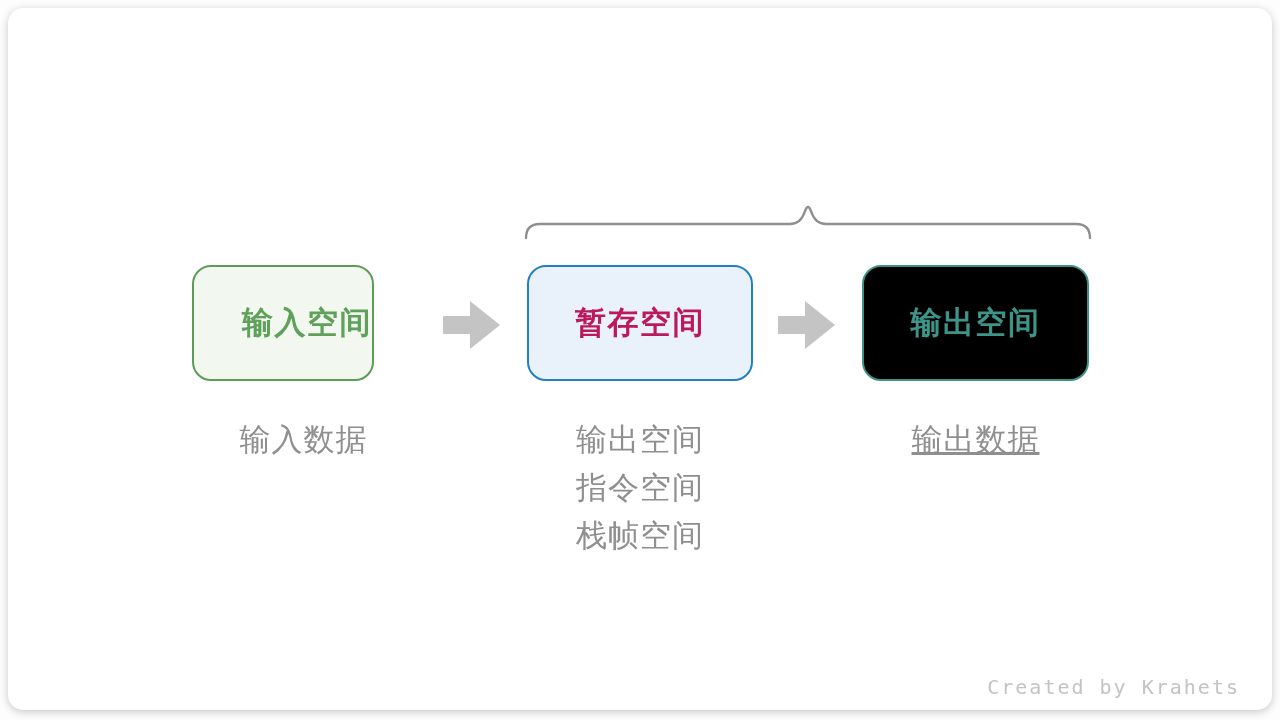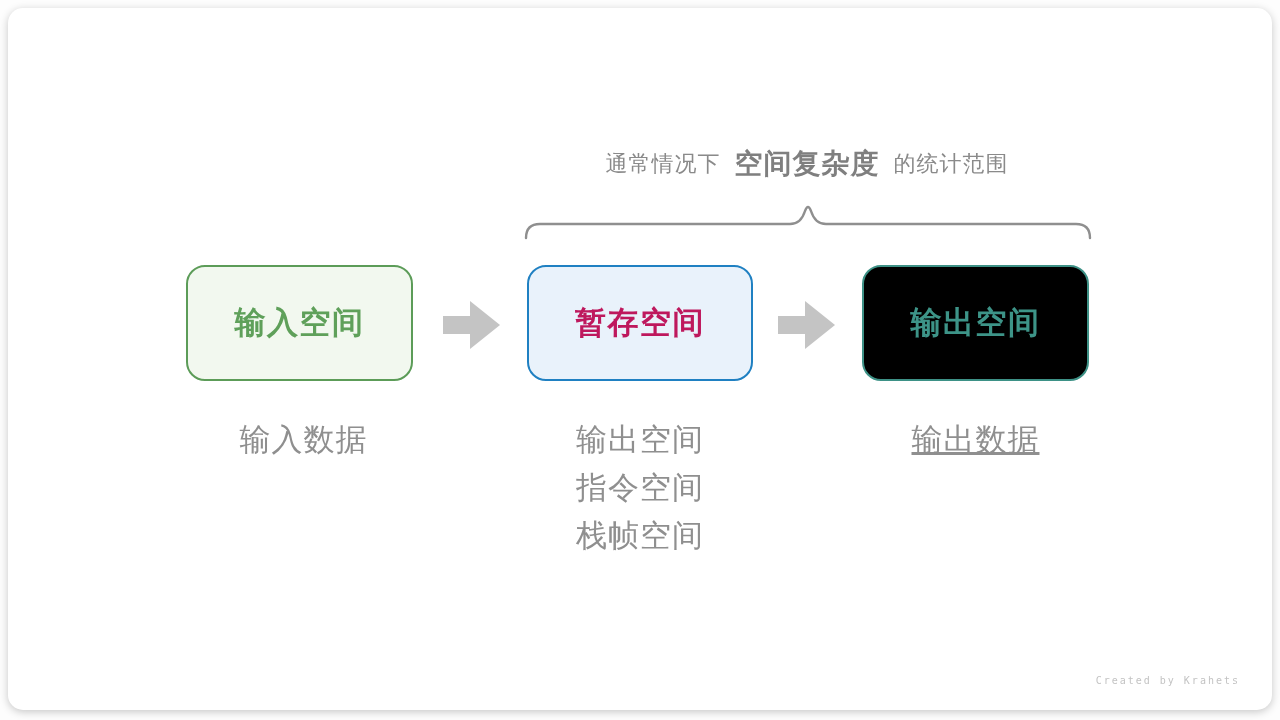--- a/index.html
+++ b/index.html
@@ -24,54 +24,49 @@
 
   .brace-svg { position: absolute; left: 524px; top: 200px; width: 568px; height: 42px; }
   .brace-path { fill: none; stroke-width: 2.4; stroke-linecap: round; stroke-linejoin: round; }
 
   .space-box {
     position: absolute; top: 265px; height: 116px;
     border: 2px solid; border-radius: 19px;
     display: flex; align-items: center; justify-content: center;
   }
   .space-box .box-label { font-size: 31px; font-weight: 700; letter-spacing: 1.5px; }
-  .box-input  { left: 186px; width: 227px; }
+  .box-input  { left: 192px; width: 182px; justify-content: flex-end; }
   .box-buffer { left: 527px; width: 226px; }
   .box-output { left: 862px; width: 227px; }
 
   .arrow-svg { position: absolute; top: 301px; width: 57px; height: 48px; }
   .arrow-1 { left: 443px; }
   .arrow-2 { left: 778px; }
 
   .note-col {
     position: absolute; top: 420px; text-align: center;
     font-size: 31px; color: #8f8f8f; letter-spacing: 1px;
   }
   .note-col .note-line { height: 48px; line-height: 40px; }
   .notes-input  { left: 190px; width: 227px; }
   .notes-buffer { left: 527px; width: 226px; }
   .notes-output { left: 862px; width: 227px; text-decoration: underline; }
 
   .credit {
     position: absolute; right: 40px; top: 675px;
     font-family: "DejaVu Sans Mono", "Liberation Mono", monospace;
-    font-size: 10px; color: #c3c3c3; letter-spacing: 2px;
+    font-size: 20px; color: #c3c3c3; letter-spacing: 2px;
   }
 </style>
 </head>
 <body>
 
 <div class="stage">
   <div class="card"></div>
 
-  <div class="title-row">
-    <span class="title-regular">通常情况下</span>
-    <span class="title-bold">空间复杂度</span>
-    <span class="title-regular">的统计范围</span>
-  </div>
 
   <svg class="brace-svg" viewBox="0 0 568 42">
     <path class="brace-path" d="M 2,38 Q 2,24 16,24 L 266,24 Q 277,24 281,11 Q 284,3 287,11 Q 291,24 302,24 L 552,24 Q 566,24 566,38" style="stroke: rgb(143, 143, 143);"></path>
   </svg>
 
   <div class="space-box box-input" style="border-color: rgb(92, 156, 88); background: rgb(242, 248, 239); color: rgb(95, 160, 90);">
     <span class="box-label">输入空间</span>
   </div>
 
   <svg class="arrow-svg arrow-1" viewBox="0 0 57 48">

